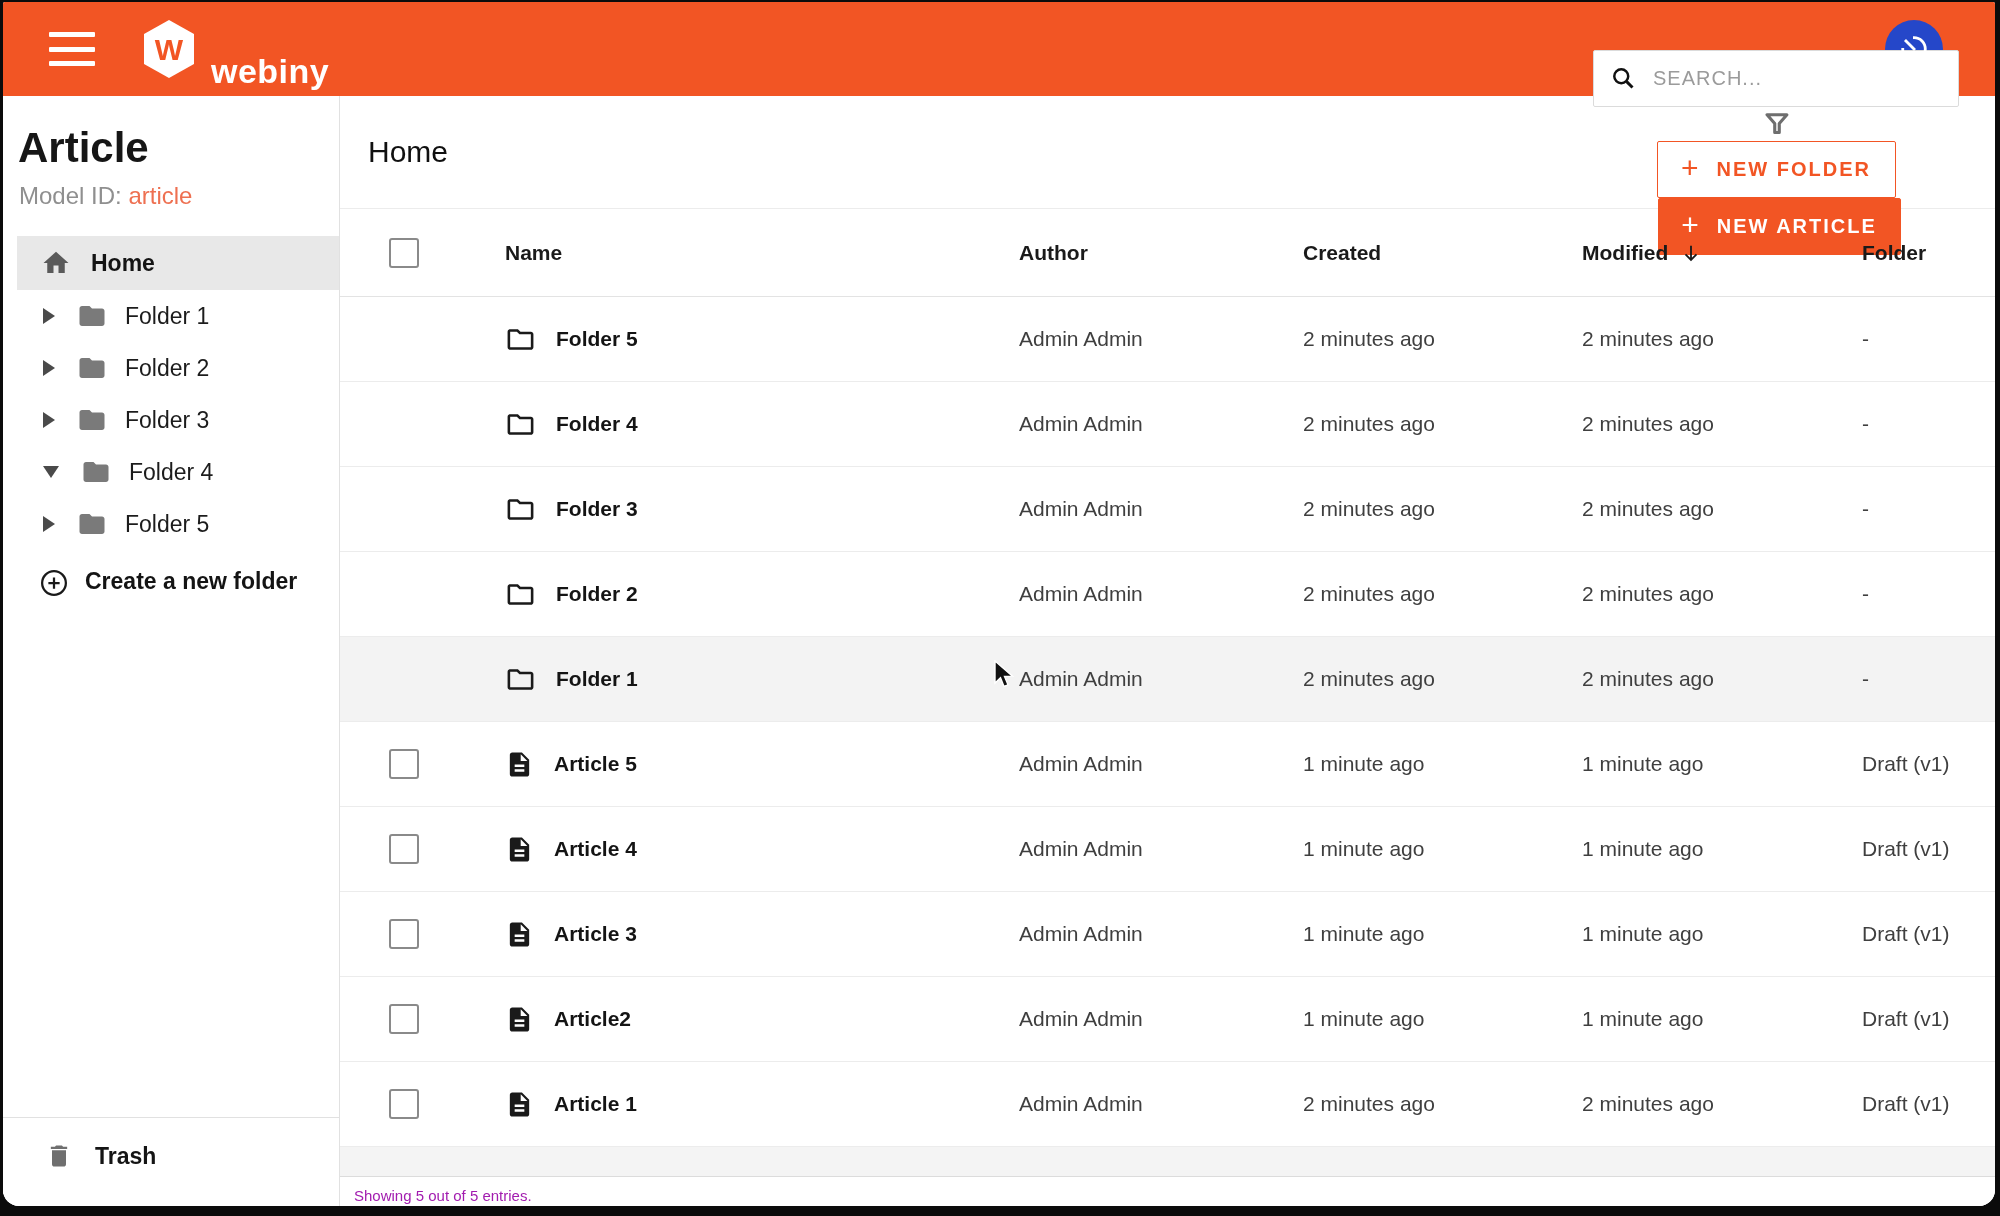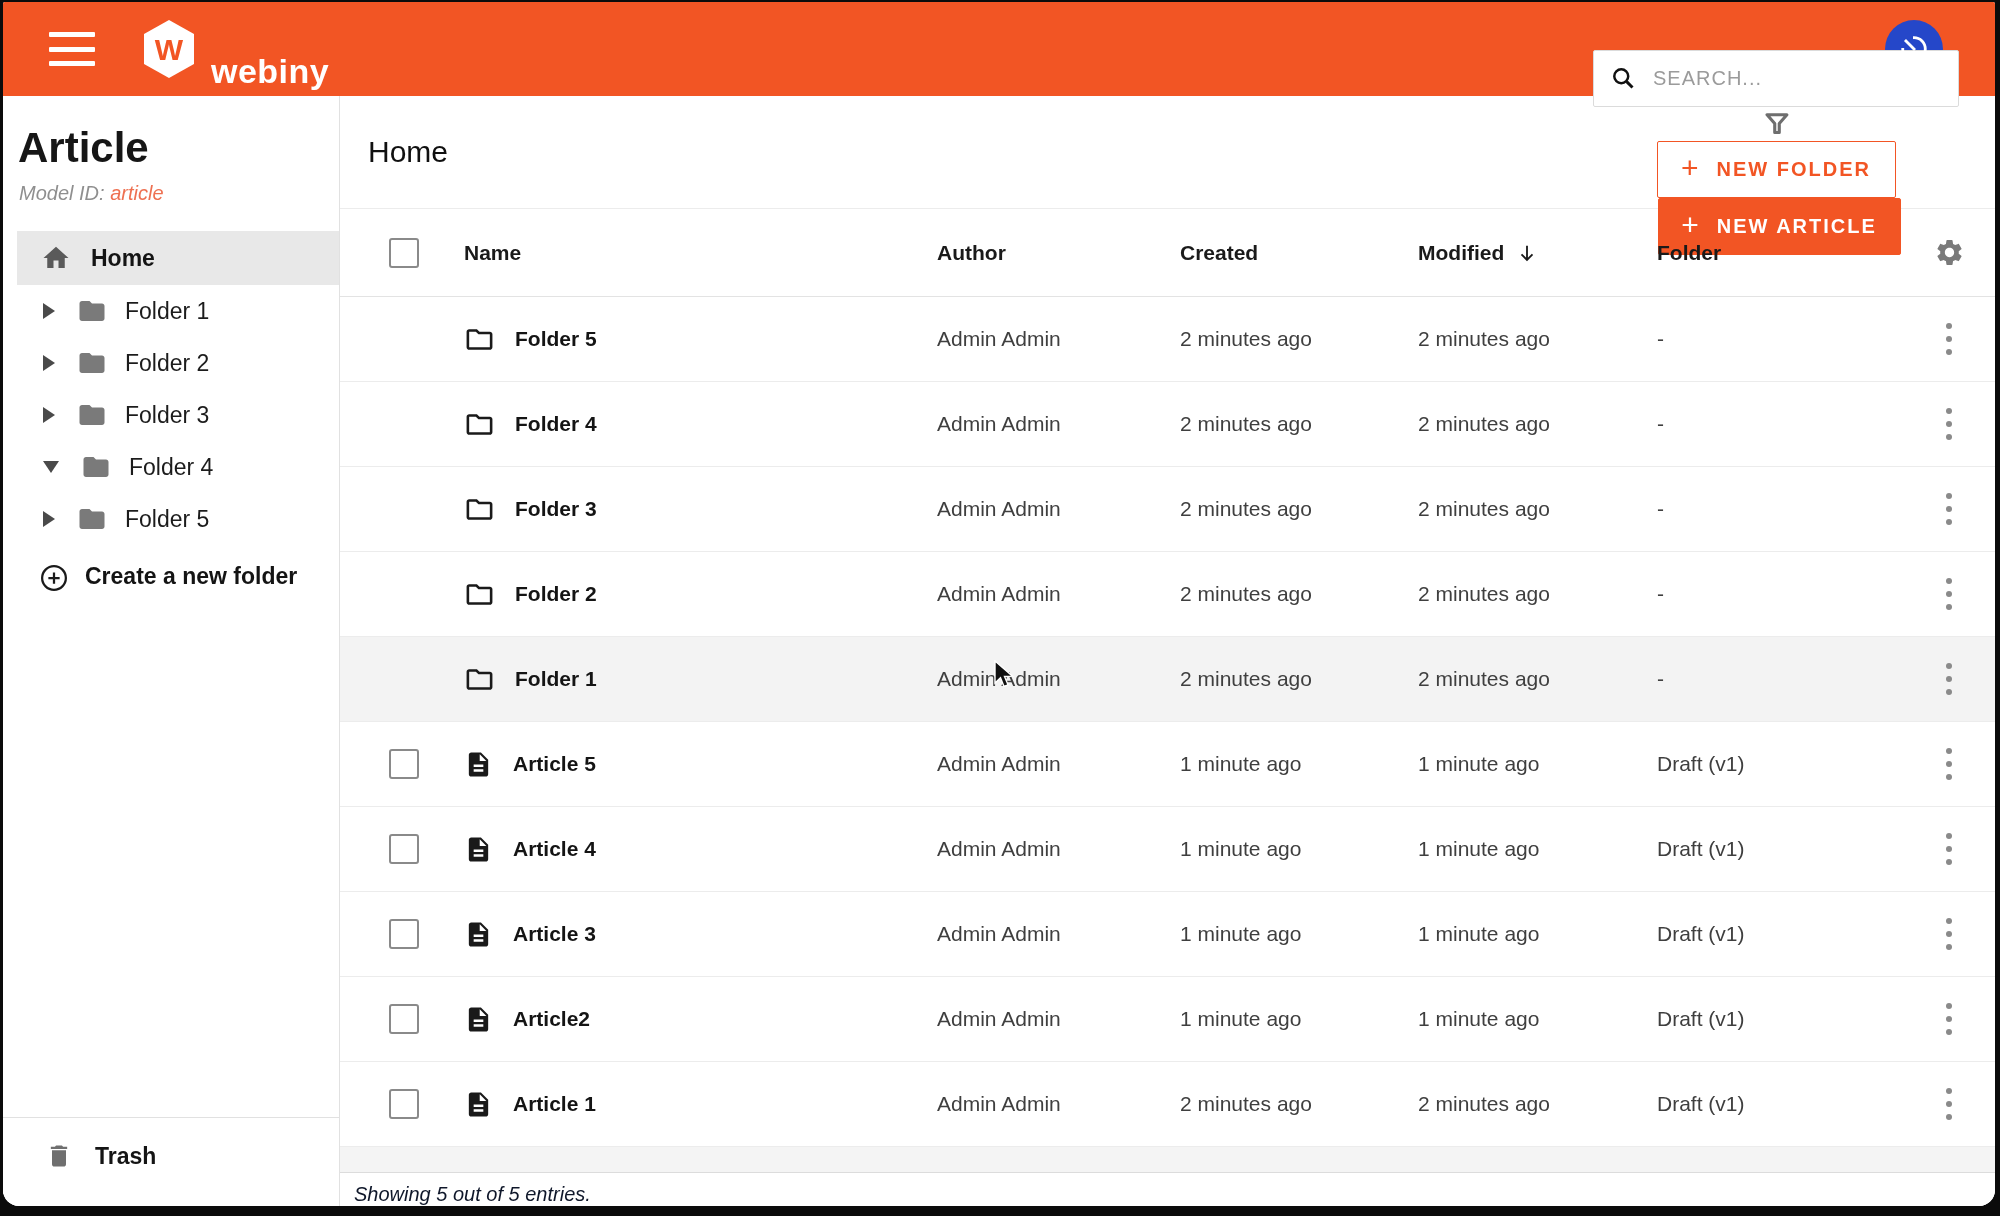--- a/index.html
+++ b/index.html
@@ -18,21 +18,21 @@
   .avatar{margin-left:auto;margin-right:52px;width:58px;height:58px;border-radius:50%;
           background:#2547C9;display:flex;align-items:center;justify-content:center;cursor:pointer;}
 
   
   .main{flex:1;display:flex;min-height:0;border-radius:13px;}
   .sidebar{width:336px;flex:0 0 336px;border-right:1px solid #e1e1e1;position:relative;background:#fff;}
   .content{flex:1;display:flex;flex-direction:column;min-width:0;background:#fff;}
 
   
   .sb-title{font-size:42px;font-weight:700;color:#161616;margin:28px 0 0 15px;}
-  .model-id{margin:10px 0 0 16px;font-size:20px;color:#8f8f8f;font-style:italic;}
+  .model-id{margin:10px 0 0 16px;font-size:24px;color:#8f8f8f;}
   .model-id .mid-value{color:#EE7051;}
   .tree{margin-top:26px;}
   .tree-home{height:54px;margin-left:14px;background:#E8E8E8;display:flex;align-items:center;
              gap:20px;padding-left:24px;cursor:pointer;}
   .tree-home .lbl{font-size:23px;font-weight:700;color:#141414;}
   .tree-folder{height:52px;display:flex;align-items:center;padding-left:40px;cursor:pointer;}
   .tree-folder .chev{width:0;height:0;margin-right:22px;}
   .chev-right{border-left:12px solid #4a4a4a;border-top:8px solid transparent;border-bottom:8px solid transparent;}
   .chev-down{border-top:12px solid #4a4a4a;border-left:8px solid transparent;border-right:8px solid transparent;}
   .tree-folder .lbl{font-size:23px;color:#1c1c1c;margin-left:18px;}
@@ -56,39 +56,39 @@
   .btn{height:57px;border-radius:2px;font-size:20px;font-weight:700;letter-spacing:2px;
        display:flex;align-items:center;justify-content:center;gap:16px;cursor:pointer;
        font-family:"Liberation Sans",sans-serif;box-sizing:border-box;}
   .btn .plus{font-size:30px;font-weight:400;line-height:1;margin-top:-3px;}
   .btn-outline{width:239px;background:#fff;border:1px solid #F25524;color:#F25524;}
   .btn-filled{width:243px;background:#F25524;border:1px solid #F25524;color:#fff;margin-left:6px;}
 
   
   .table{flex:0 0 auto;}
   .trow,.thead{display:grid;grid-template-columns:124px 473px 243px 238px 239px 246px 1fr;
-               align-items:center;}
+               align-items:center;gap:41px;}
   .thead{height:87px;border-bottom:1px solid #e3e3e3;}
   .trow{height:84px;border-bottom:1px solid #ececec;}
   .trow.hover{background:#F3F3F3;}
   .cell{font-size:21px;color:#3f3f3f;overflow:hidden;white-space:nowrap;}
   .th{font-size:21px;font-weight:700;color:#1a1a1a;display:flex;align-items:center;gap:12px;}
   .c-check{display:flex;align-items:center;padding-left:49px;}
   .checkbox{width:26px;height:26px;border:2px solid #8a8a8a;border-radius:3px;background:#fff;
             display:inline-block;cursor:pointer;}
   .c-name{display:flex;align-items:center;gap:20px;}
   .c-name .nm{font-size:21px;font-weight:700;color:#141414;}
   .c-act{display:flex;justify-content:center;}
   .kebab{display:flex;flex-direction:column;gap:7px;cursor:pointer;padding:6px;}
   .kebab i{width:6px;height:6px;border-radius:50%;background:#8a8a8a;}
   .gear-btn{background:none;border:none;cursor:pointer;padding:0;display:flex;}
 
   .scroll-strip{height:29px;background:#f4f4f4;border-bottom:1px solid #dcdcdc;}
   .table-footer{flex:1;display:flex;align-items:flex-start;padding:10px 0 0 14px;}
-  .table-footer .txt{font-size:20px;color:#0f172a;font-style:italic;}
+  .table-footer .txt{font-size:15px;color:#a21caf;}
 
   .cursor{position:absolute;left:993px;top:660px;z-index:50;pointer-events:none;}
   svg{display:block;}
 </style>
 </head>
 <body>
 
 <div class="screen">
 <div class="window">
 

